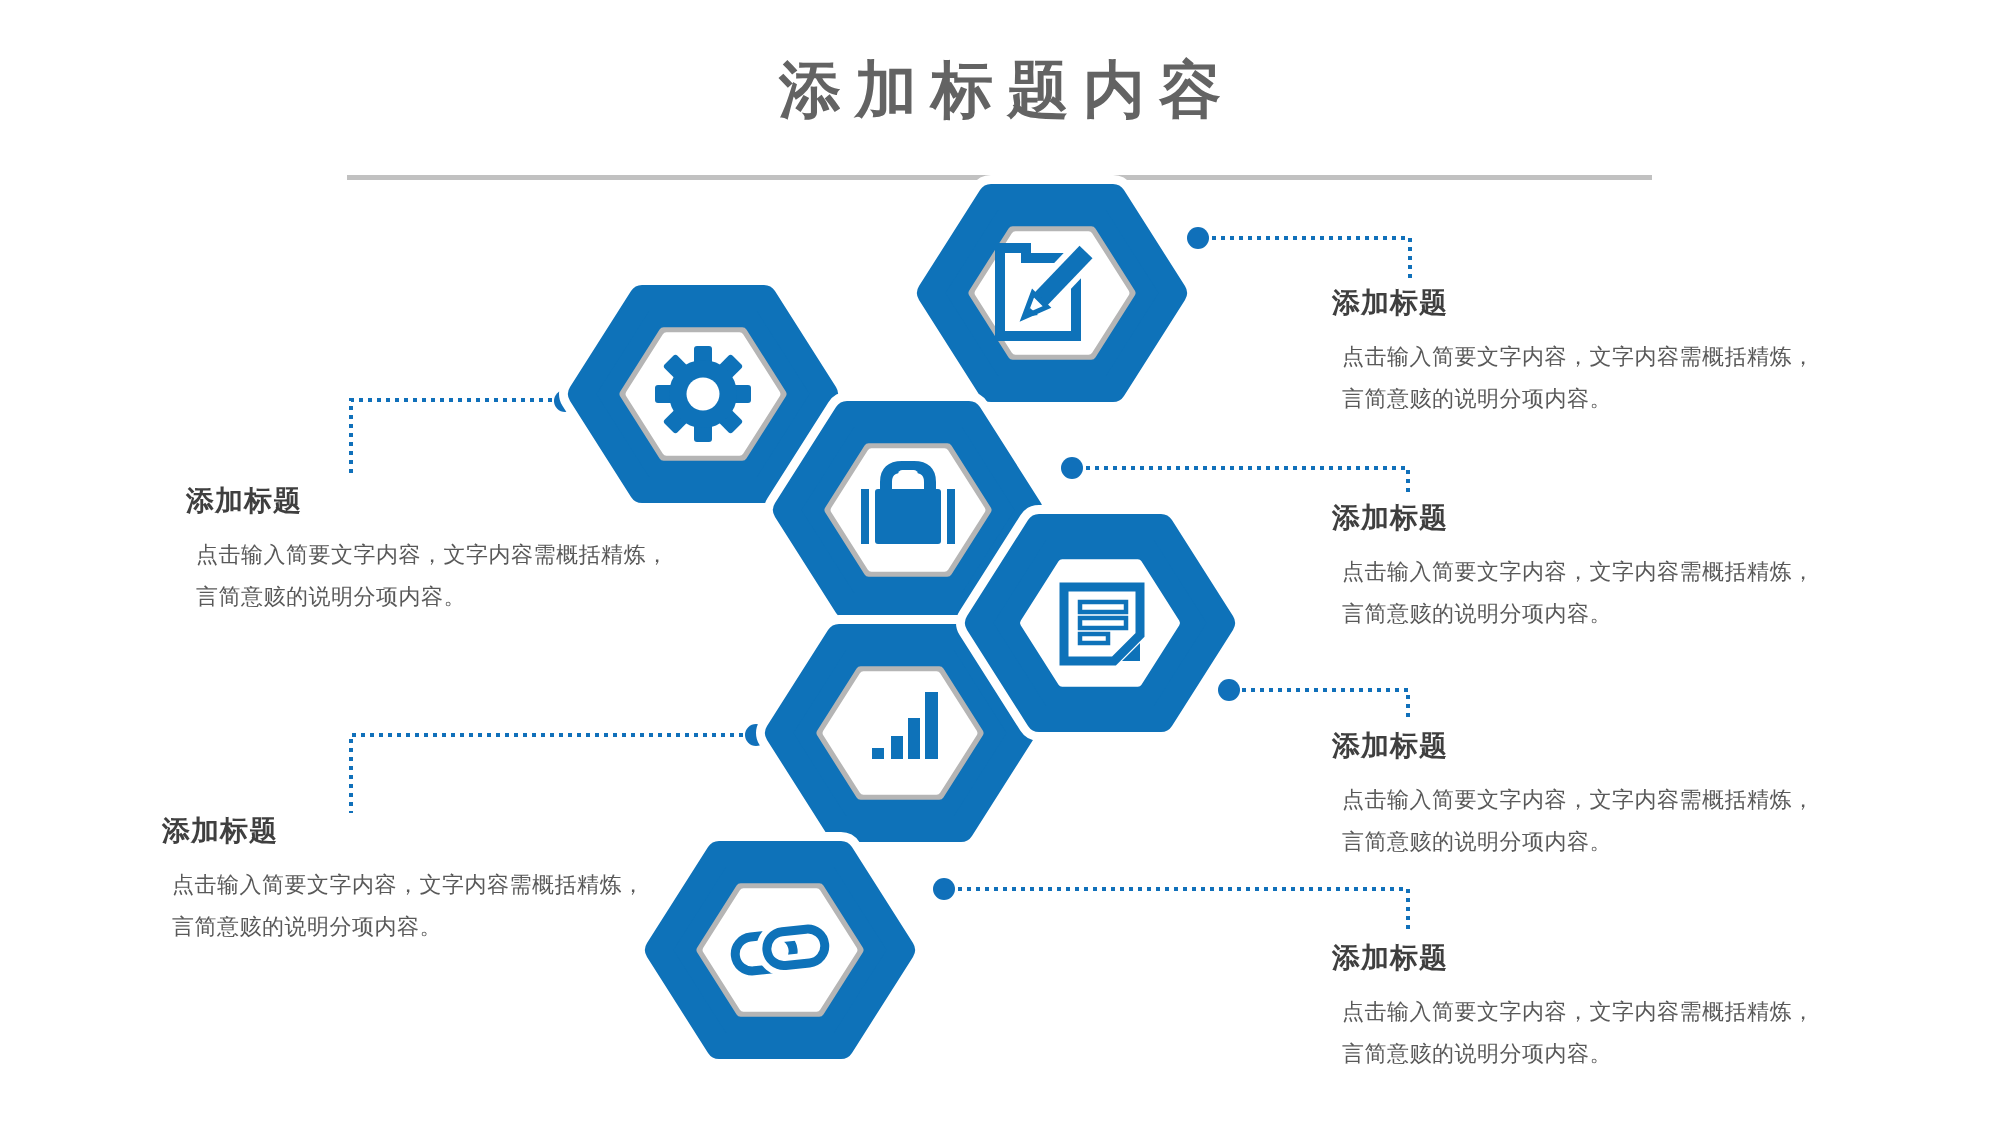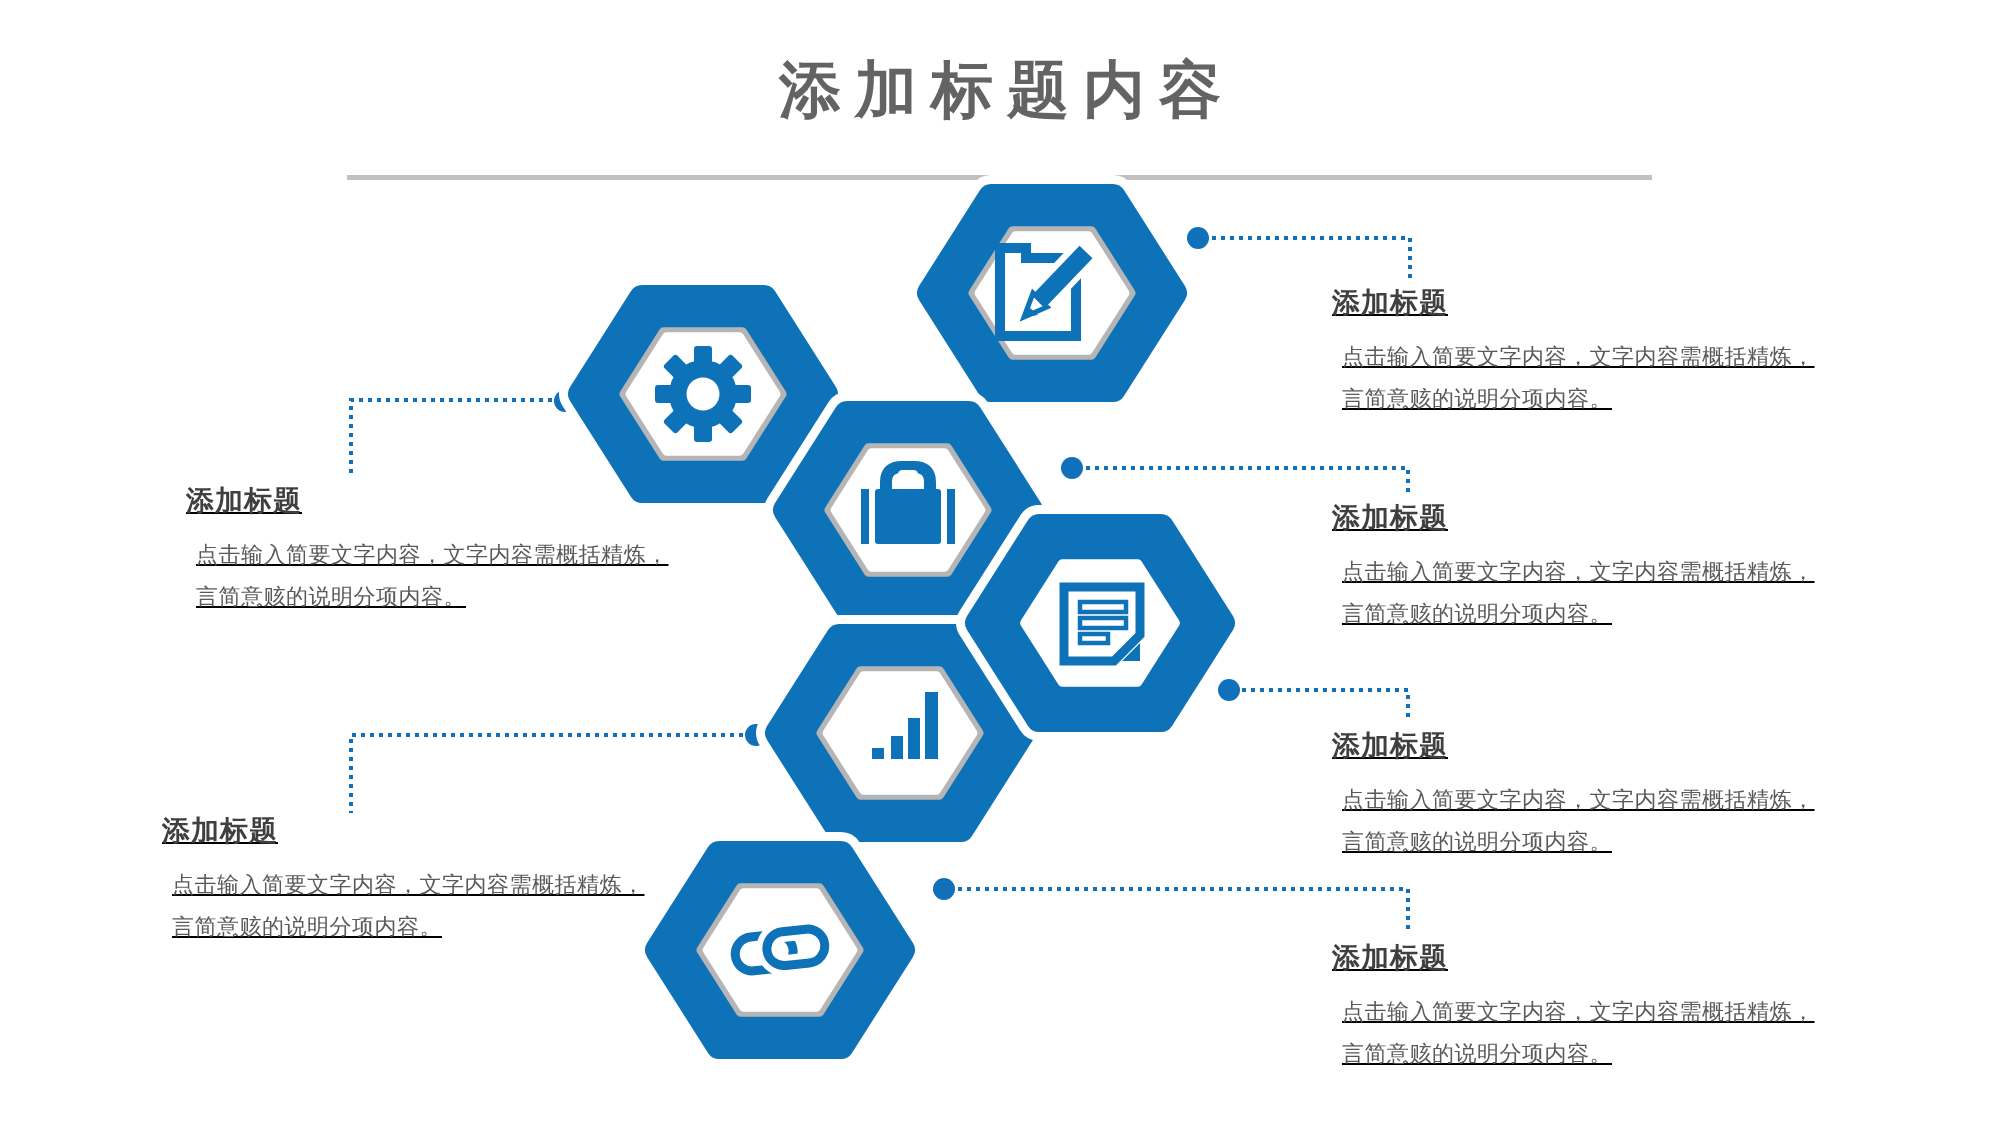--- a/index.html
+++ b/index.html
@@ -9,21 +9,21 @@
   }
   .main-title{
     position:absolute;top:48px;left:0;width:2000px;margin:0;
     text-align:center;font-size:62px;font-weight:bold;color:#636363;
     letter-spacing:14px;padding-left:14px;box-sizing:border-box;
   }
   .divider{
     position:absolute;left:347px;top:175px;width:1305px;height:5px;background:#c1c1c1;
   }
   .diagram-layer{position:absolute;left:0;top:0;}
-  .tblock{position:absolute;width:520px;text-decoration:underline;}
+  .tblock{position:absolute;width:520px;}
   .tblock h3{
     margin:0 0 14px 0;font-size:28px;font-weight:bold;color:#3f3f3f;letter-spacing:1px;
   }
   .tblock p{
     margin:10px;font-size:22px;color:#595959;line-height:42px;letter-spacing:0.5px;
   }
 </style>
 </head>
 <body>
 

